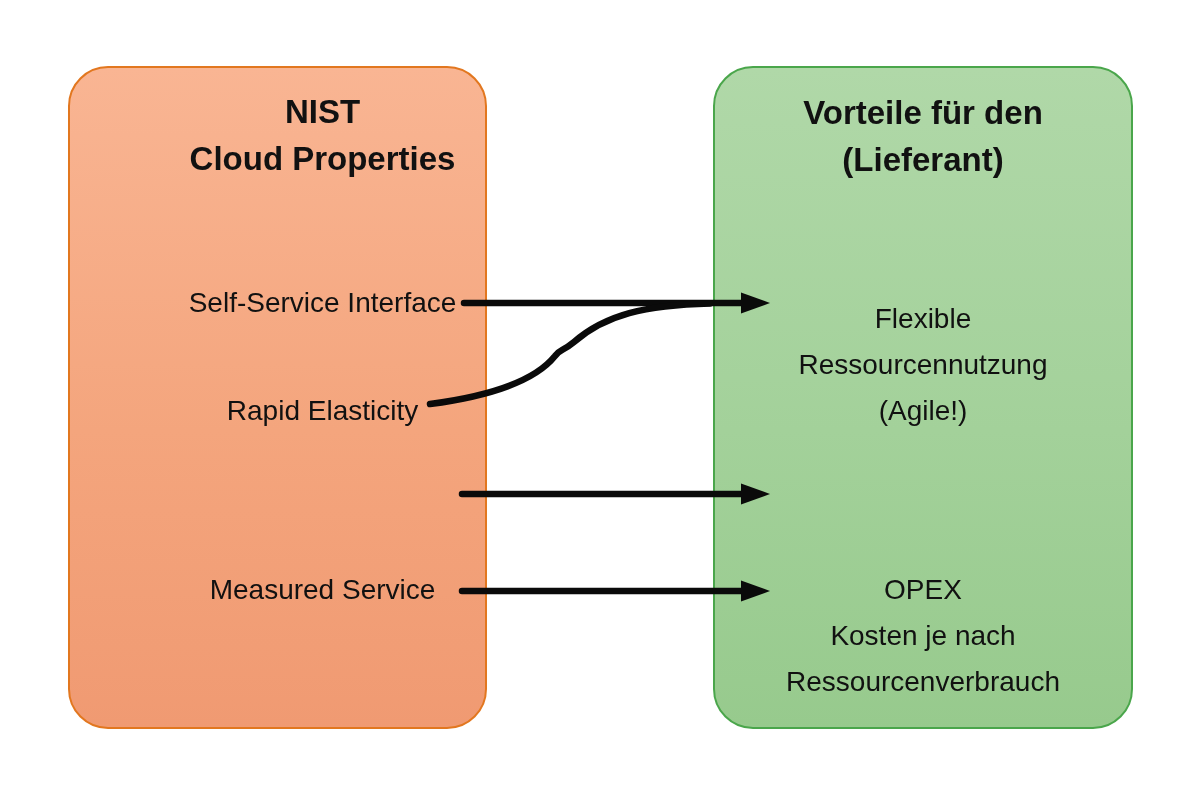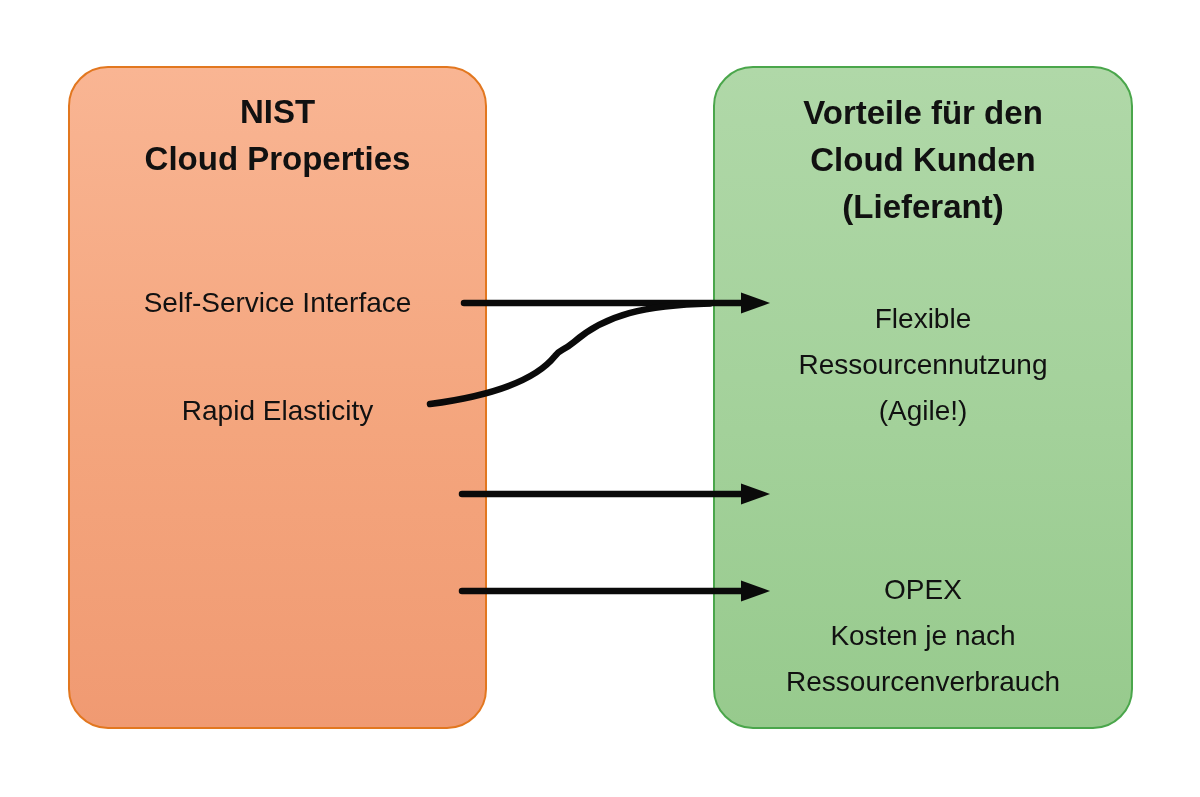--- a/index.html
+++ b/index.html
@@ -36,21 +36,21 @@
     text-align: center;
     line-height: 46px;
     font-size: 28px;
     white-space: nowrap;
   }
   .title {
     font-weight: bold;
     font-size: 33px;
     line-height: 47px;
   }
-  .lcol { left: 68px;  width: 419px; }
+  .lcol { left: 68px;  width: 419px; padding-left: 45px; }
   .rcol { left: 713px; width: 420px; }
   .t-left   { top: 88px; }
   .t-right  { top: 89px; }
   .row1 { top: 280px; }
   .row1r{ top: 281px; margin-top: 15px; }
   .row2 { top: 388px; }
   .row3 { top: 471px; }
   .row4 { top: 567px; }
   svg.connectors {
     position: absolute;
@@ -68,26 +68,26 @@
   <div class="box left"></div>
   <div class="box right"></div>
 
   <div class="txt title lcol t-left">
     <div>NIST</div>
     <div>Cloud Properties</div>
   </div>
 
   <div class="txt title rcol t-right">
     <div>Vorteile für den</div>
-    <div>Cloud Kunden</div>
     <div>(Lieferant)</div>
   </div>
 
   <div class="txt lcol row1">Self-Service Interface</div>
   <div class="txt lcol row2">Rapid Elasticity</div>
+  <div class="txt lcol row4">Measured Service</div>
 
   <div class="txt rcol row1r">
     <div>Flexible</div>
     <div>Ressourcennutzung</div>
     <div>(Agile!)</div>
   </div>
   <div class="txt rcol row4">
     <div>OPEX</div>
     <div>Kosten je nach</div>
     <div>Ressourcenverbrauch</div>

